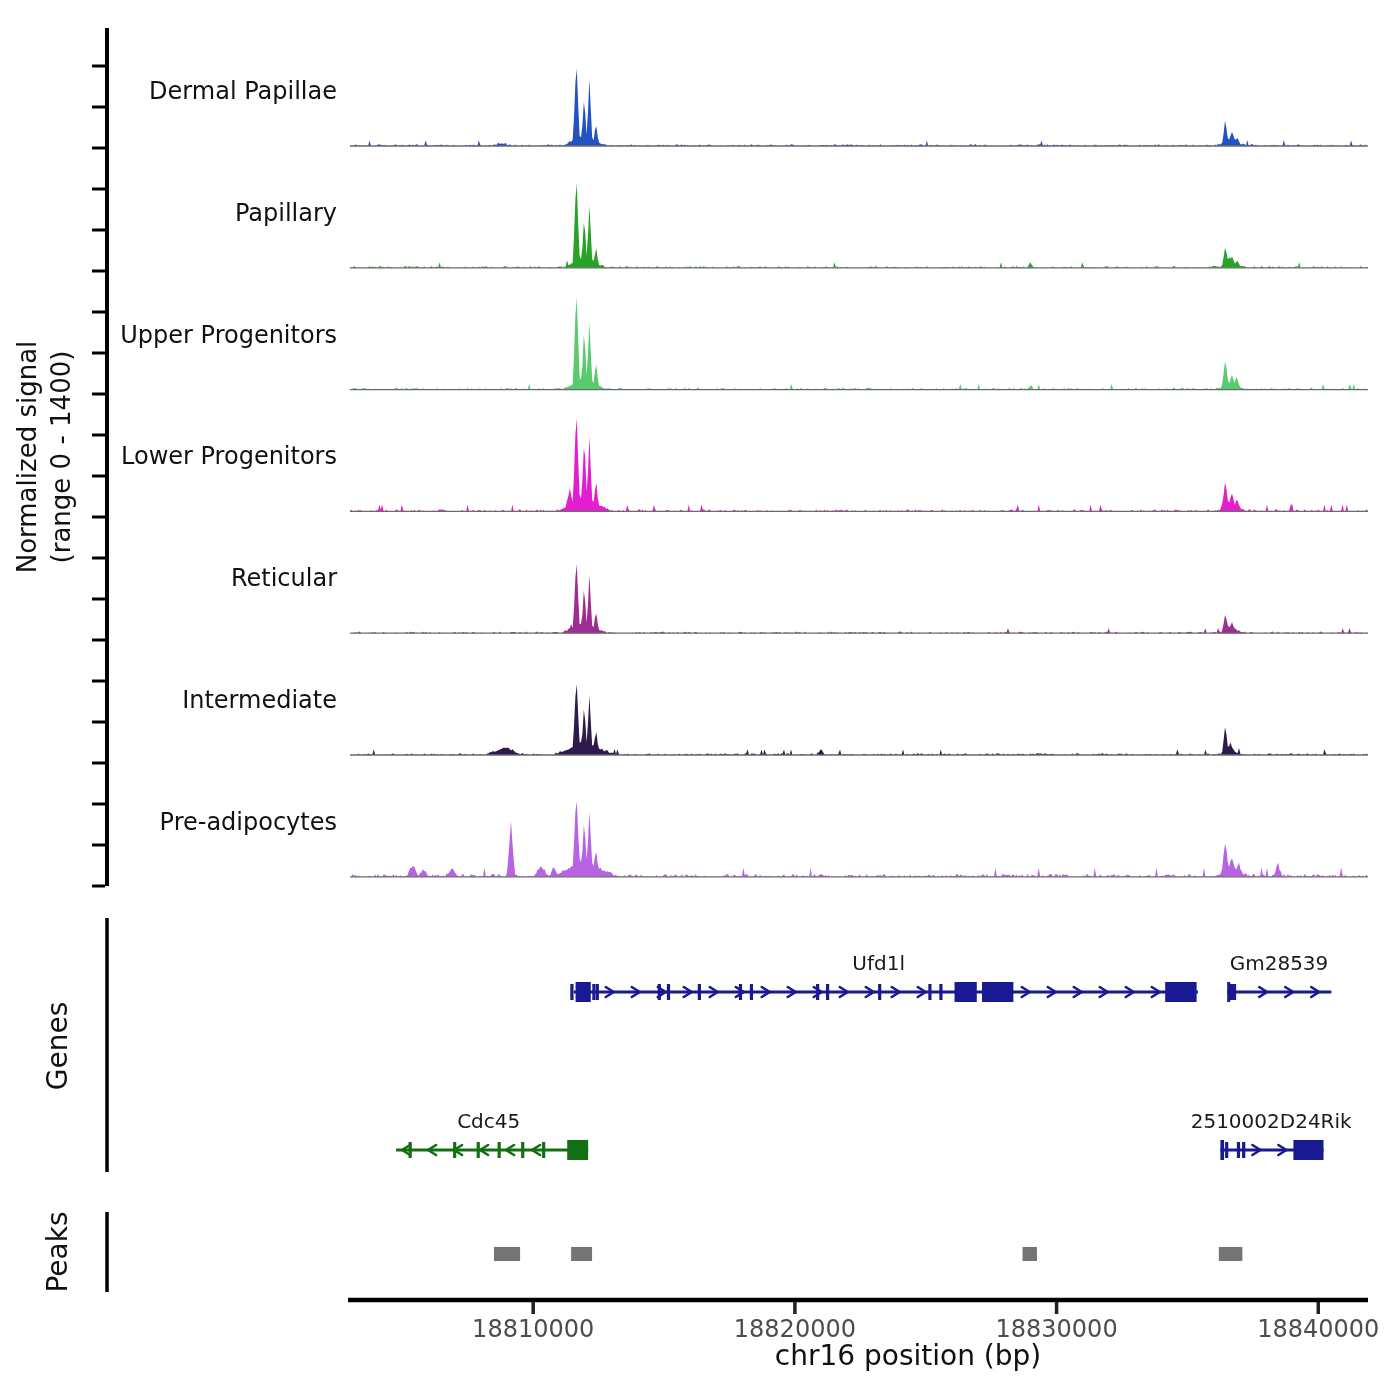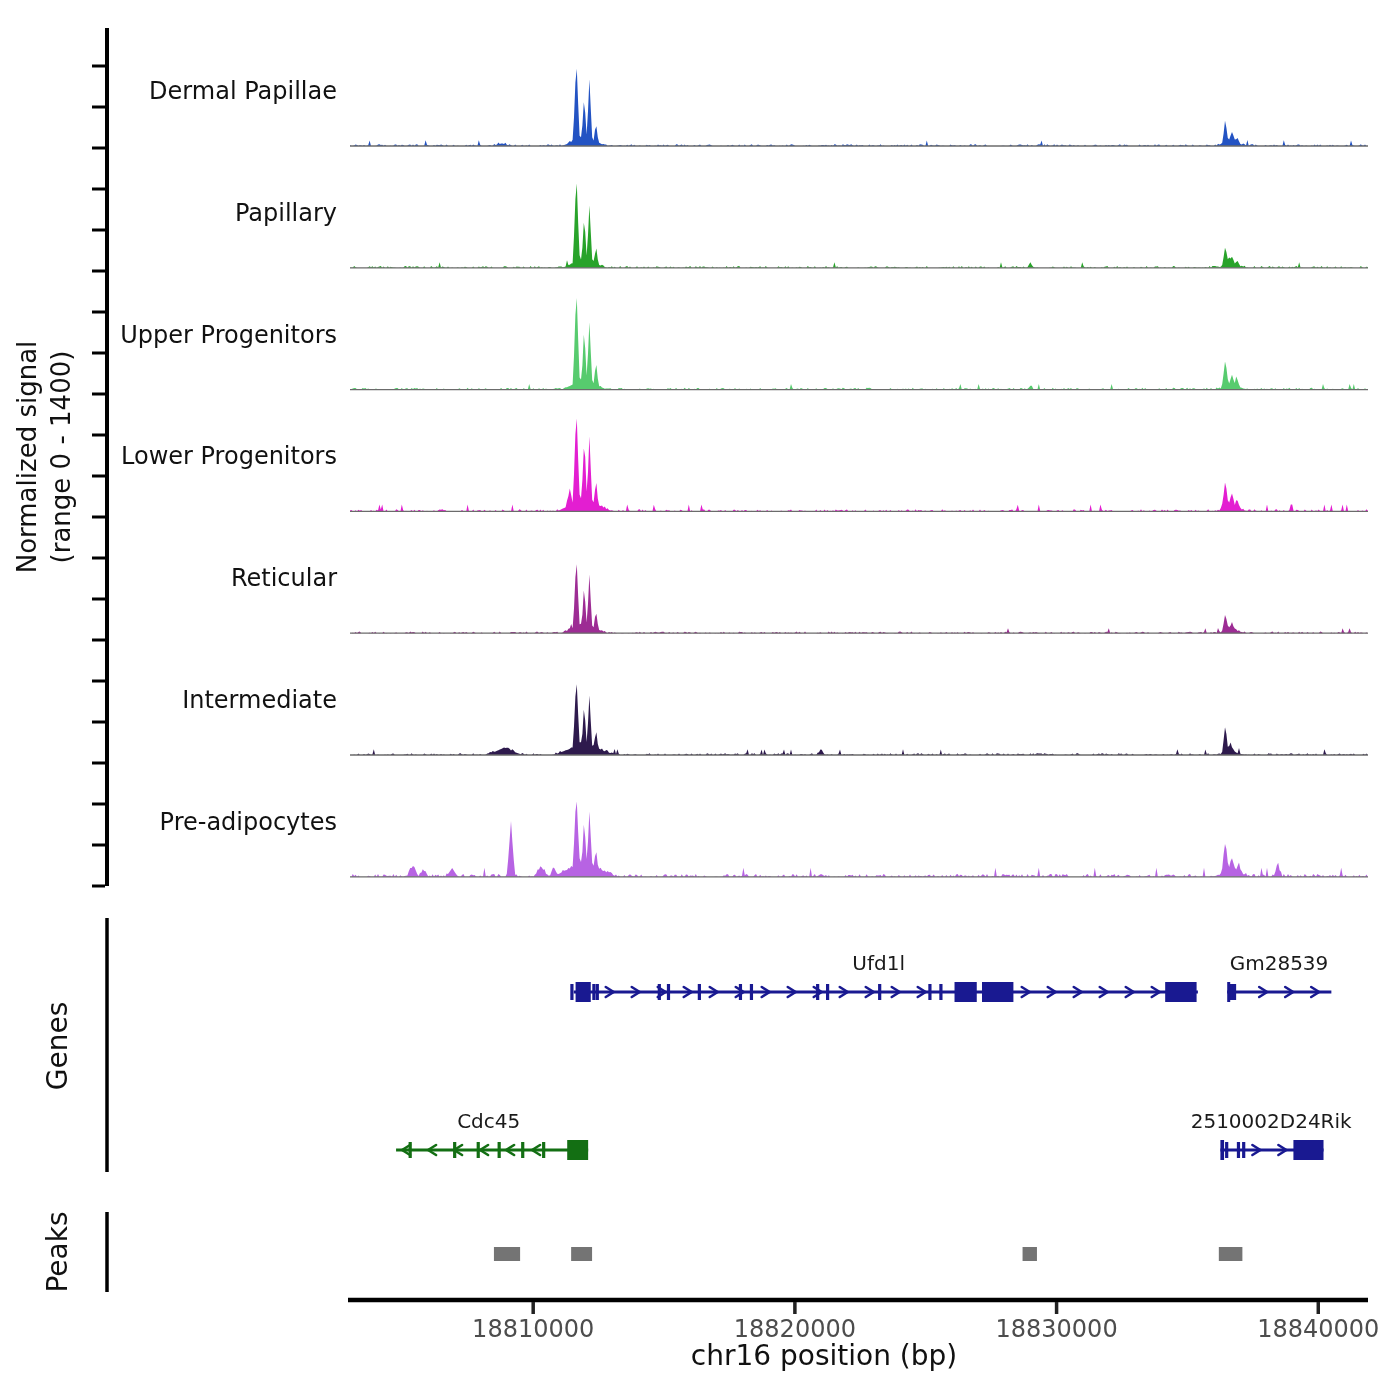--- a/index.html
+++ b/index.html
@@ -9,21 +9,21 @@
   }
   .fig svg{position:absolute;left:0;top:0;font-family:"DejaVu Sans","Liberation Sans",sans-serif;}
   .rotlab{
     position:absolute;transform:translate(-50%,-50%) rotate(-90deg);
     white-space:nowrap;text-align:center;color:#111;
   }
   .ylab{left:45px;top:457px;font-size:26px;line-height:1.3;}
   .geneslab{left:57px;top:1046px;font-size:28px;}
   .peakslab{left:57px;top:1252px;font-size:28px;}
   .xlab{
-    position:absolute;left:824px;top:1355px;transform:translate(-50%,-50%);
+    position:absolute;left:908px;top:1355px;transform:translate(-50%,-50%);
     font-size:28px;white-space:nowrap;color:#111;
   }
 </style>
 </head>
 <body>
 
 <div class="fig">
   <svg id="fig-svg" width="1400" height="1400">
       <line x1="107" y1="28" x2="107" y2="886" stroke="#000" stroke-width="4"></line>
       <line x1="92" y1="66" x2="105" y2="66" stroke="#000" stroke-width="3"></line>

